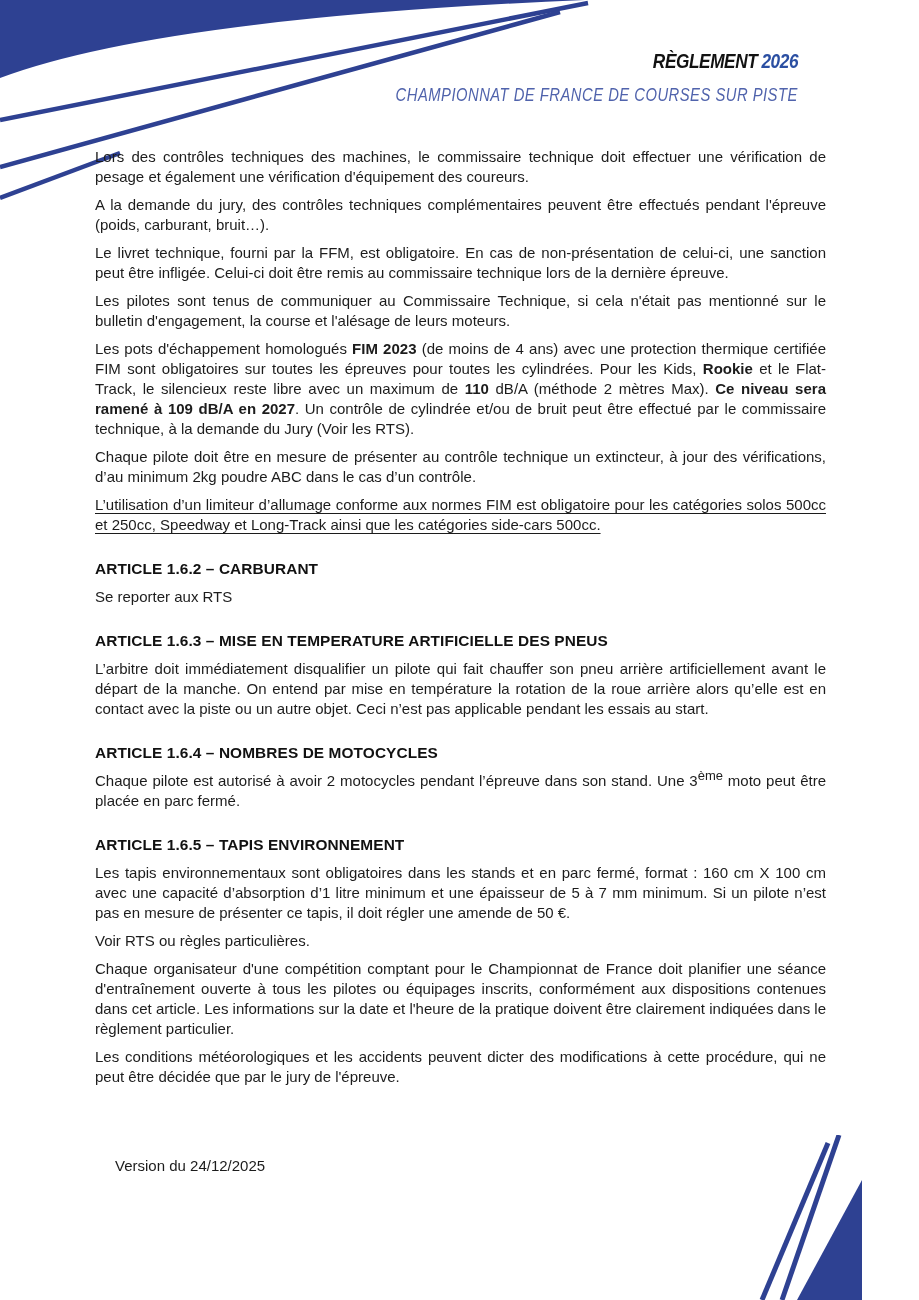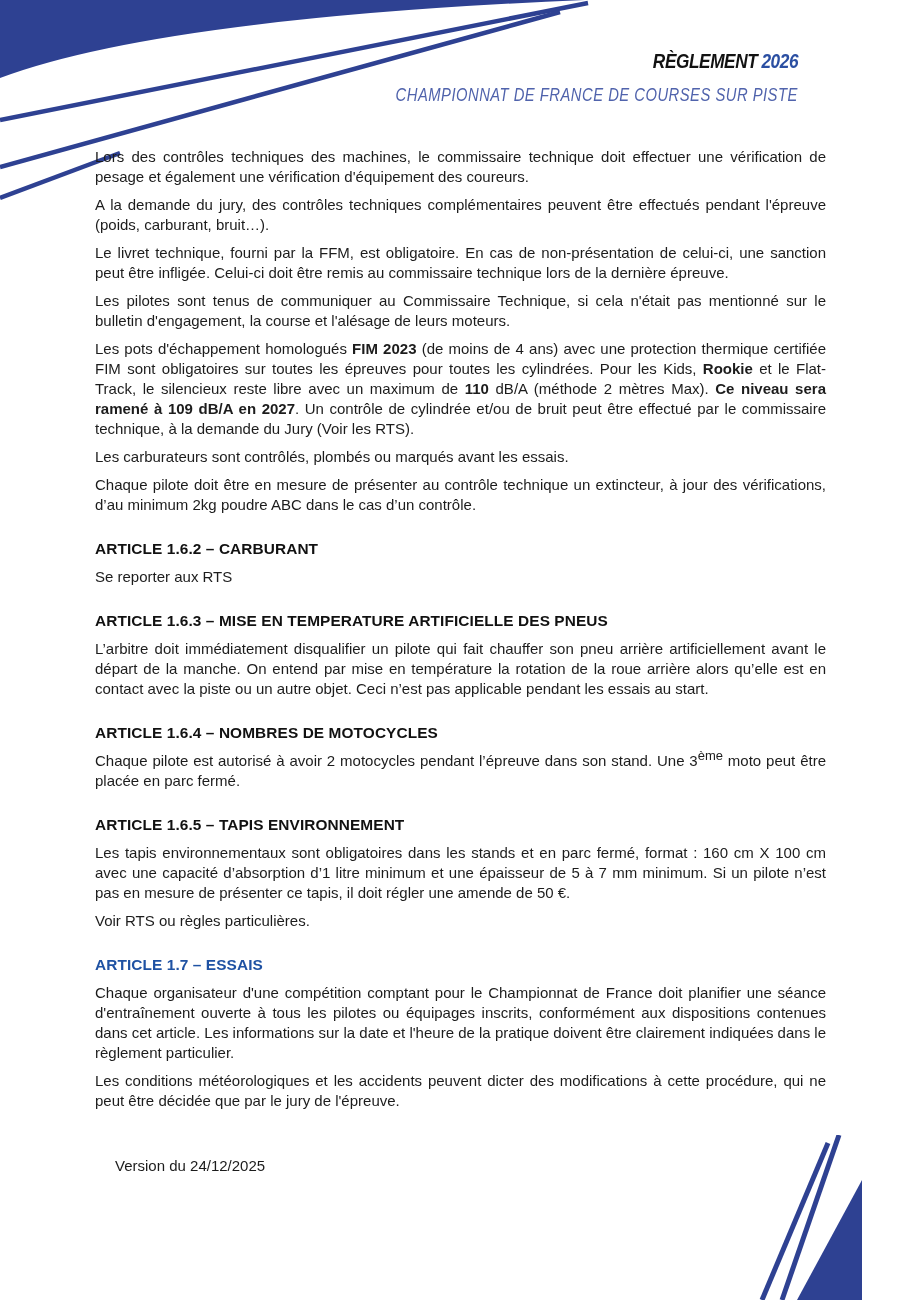--- a/index.html
+++ b/index.html
@@ -78,32 +78,31 @@
     <span>RÈGLEMENT</span><span class="year">2026</span>
   </div>
   <div class="doc-subtitle">CHAMPIONNAT DE FRANCE DE COURSES SUR PISTE</div>
 
   <div class="content">
       <p class="body-para"><span>Lors des contrôles techniques des machines, le commissaire technique doit effectuer une vérification de pesage et également une vérification d'équipement des coureurs.</span></p>
       <p class="body-para"><span>A la demande du jury, des contrôles techniques complémentaires peuvent être effectués pendant l'épreuve (poids, carburant, bruit…).</span></p>
       <p class="body-para"><span>Le livret technique, fourni par la FFM, est obligatoire. En cas de non-présentation de celui-ci, une sanction peut être infligée. Celui-ci doit être remis au commissaire technique lors de la dernière épreuve.</span></p>
       <p class="body-para"><span>Les pilotes sont tenus de communiquer au Commissaire Technique, si cela n'était pas mentionné sur le bulletin d'engagement, la course et l'alésage de leurs moteurs.</span></p>
       <p class="body-para"><span>Les pots d'échappement homologués </span><span class="bold">FIM 2023</span><span> (de moins de 4 ans) avec une protection thermique certifiée FIM sont obligatoires sur toutes les épreuves pour toutes les cylindrées. Pour les Kids, </span><span class="bold">Rookie</span><span> et le Flat-Track, le silencieux reste libre avec un maximum de </span><span class="bold">110</span><span> dB/A (méthode 2 mètres Max). </span><span class="bold">Ce niveau sera ramené à 109 dB/A en 2027</span><span>. Un contrôle de cylindrée et/ou de bruit peut être effectué par le commissaire technique, à la demande du Jury (Voir les RTS).</span></p>
-      <p class="body-para"><span>Les carburateurs sont contrôlés, plombés ou marqués avant les essais.</span></p>
       <p class="body-para"><span>Chaque pilote doit être en mesure de présenter au contrôle technique un extincteur, à jour des vérifications, d’au minimum 2kg poudre ABC dans le cas d’un contrôle.</span></p>
+      <p class="body-para underlined"><span>L’utilisation d’un limiteur d’allumage conforme aux normes FIM est obligatoire pour les catégories solos 500cc et 250cc, Speedway et Long-Track ainsi que les catégories side-cars 500cc.</span></p>
       <h2 class="article-heading">ARTICLE 1.6.2 – CARBURANT</h2>
       <p class="body-para"><span>Se reporter aux RTS</span></p>
       <h2 class="article-heading">ARTICLE 1.6.3 – MISE EN TEMPERATURE ARTIFICIELLE DES PNEUS</h2>
       <p class="body-para"><span>L’arbitre doit immédiatement disqualifier un pilote qui fait chauffer son pneu arrière artificiellement avant le départ de la manche. On entend par mise en température la rotation de la roue arrière alors qu’elle est en contact avec la piste ou un autre objet. Ceci n’est pas applicable pendant les essais au start.</span></p>
       <h2 class="article-heading">ARTICLE 1.6.4 – NOMBRES DE MOTOCYCLES</h2>
       <p class="body-para"><span>Chaque pilote est autorisé à avoir 2 motocycles pendant l’épreuve dans son stand. Une 3</span><sup>ème</sup><span> moto peut être placée en parc fermé.</span></p>
       <h2 class="article-heading">ARTICLE 1.6.5 – TAPIS ENVIRONNEMENT</h2>
       <p class="body-para"><span>Les tapis environnementaux sont obligatoires dans les stands et en parc fermé, format : 160 cm X 100 cm avec une capacité d’absorption d’1 litre minimum et une épaisseur de 5 à 7 mm minimum. Si un pilote n’est pas en mesure de présenter ce tapis, il doit régler une amende de 50 €.</span></p>
       <p class="body-para"><span>Voir RTS ou règles particulières.</span></p>
-      <h2 class="article-heading accent">ARTICLE 1.7 – ESSAIS</h2>
       <p class="body-para"><span>Chaque organisateur d'une compétition comptant pour le Championnat de France doit planifier une séance d'entraînement ouverte à tous les pilotes ou équipages inscrits, conformément aux dispositions contenues dans cet article. Les informations sur la date et l'heure de la pratique doivent être clairement indiquées dans le règlement particulier.</span></p>
       <p class="body-para"><span>Les conditions météorologiques et les accidents peuvent dicter des modifications à cette procédure, qui ne peut être décidée que par le jury de l'épreuve.</span></p>
     </div>
 
   <div class="footer-version">Version du 24/12/2025</div>
   <div class="footer-page-number">8</div>
 
   <svg class="deco-br" width="120" height="165" viewBox="0 0 120 165" aria-hidden="true">
     <polygon points="120,45 120,165 55,165" style="fill:var(--brand-blue)"></polygon>
     <line x1="97" y1="0" x2="40" y2="165" style="stroke:var(--brand-blue)" stroke-width="5"></line>

